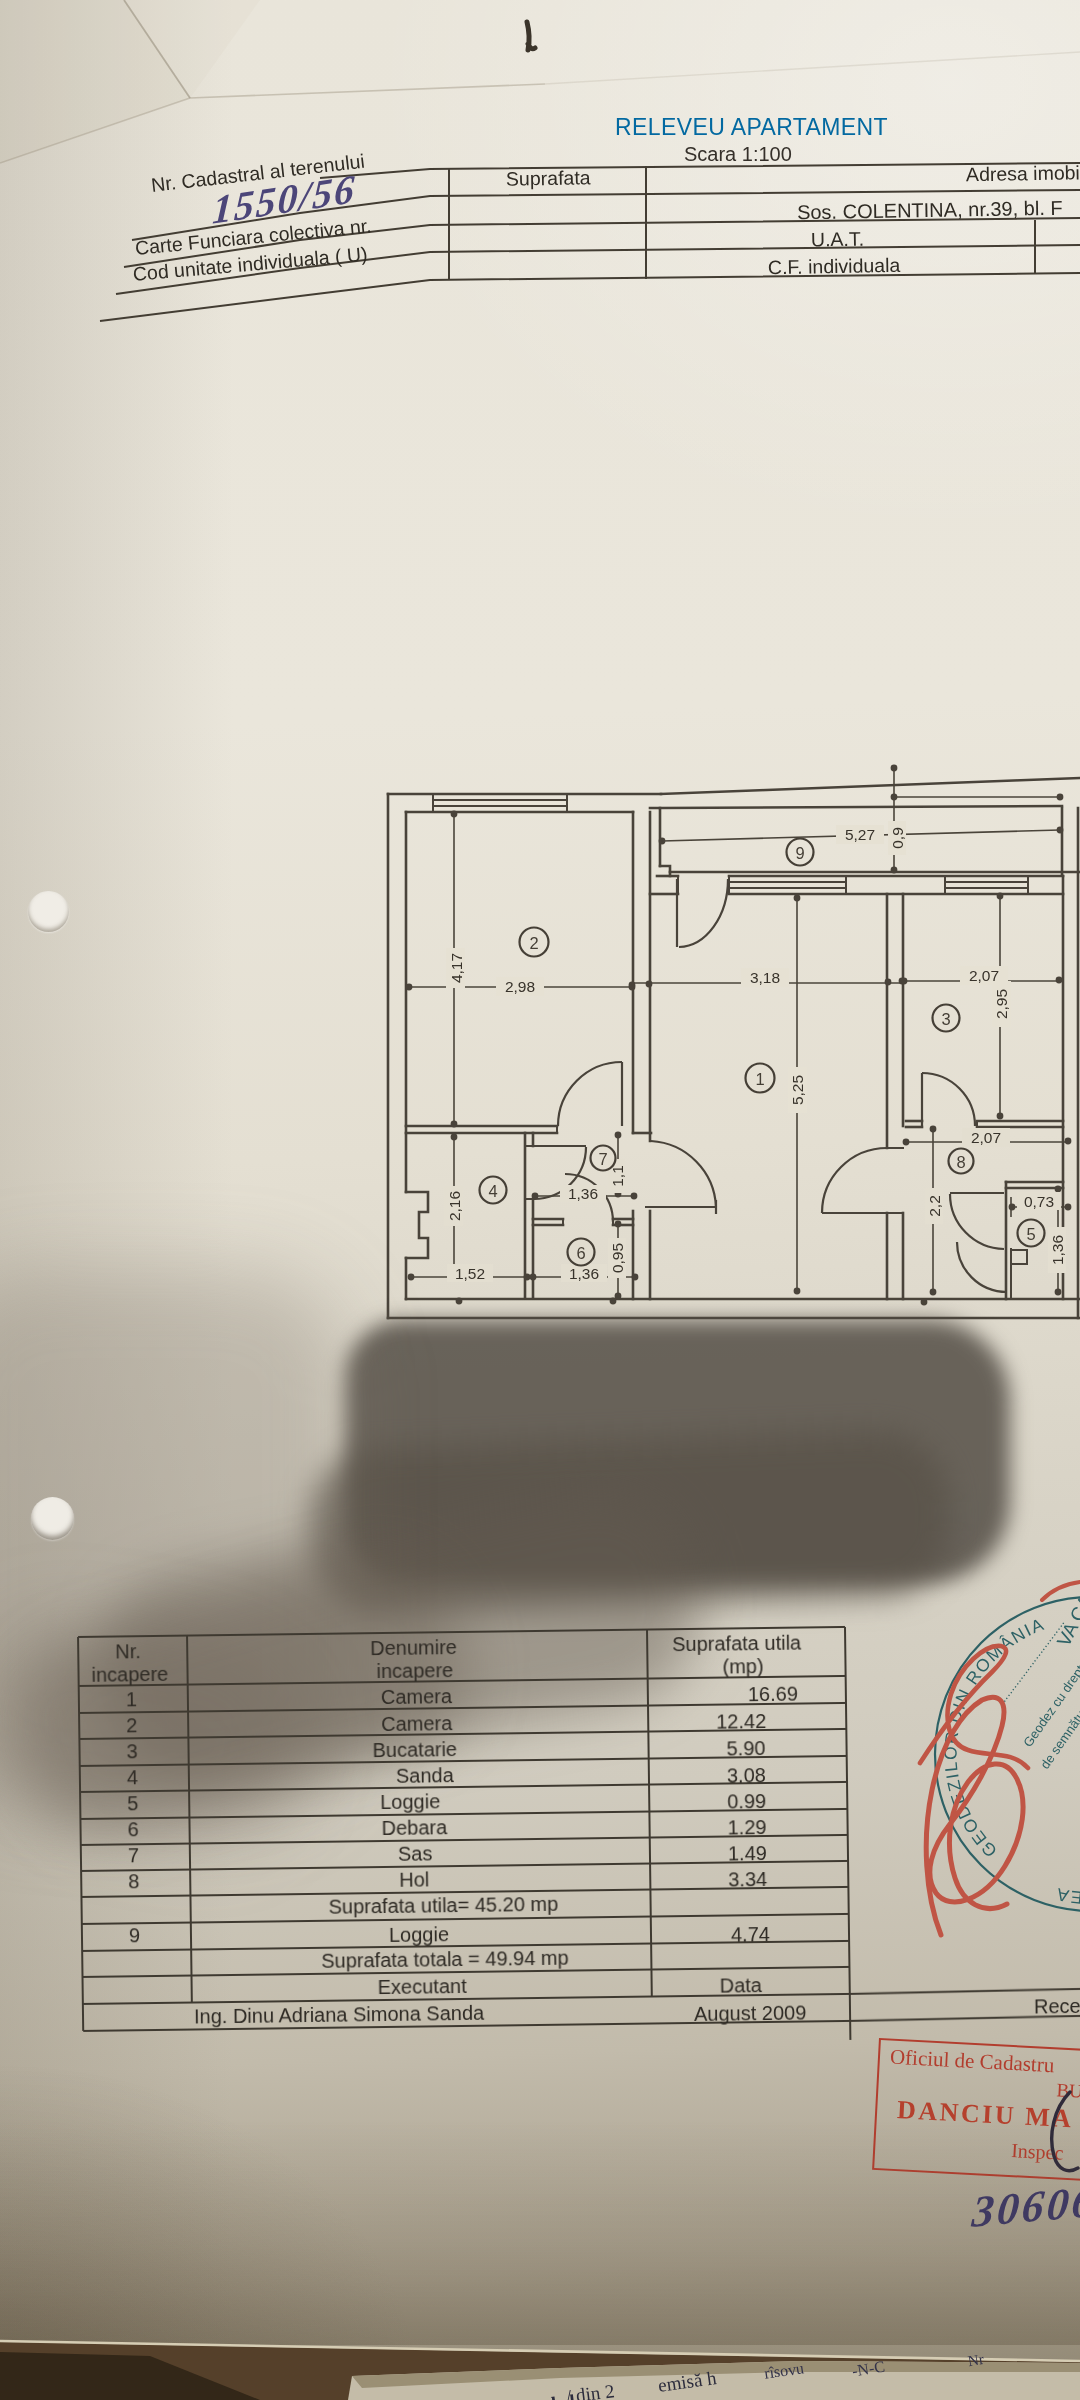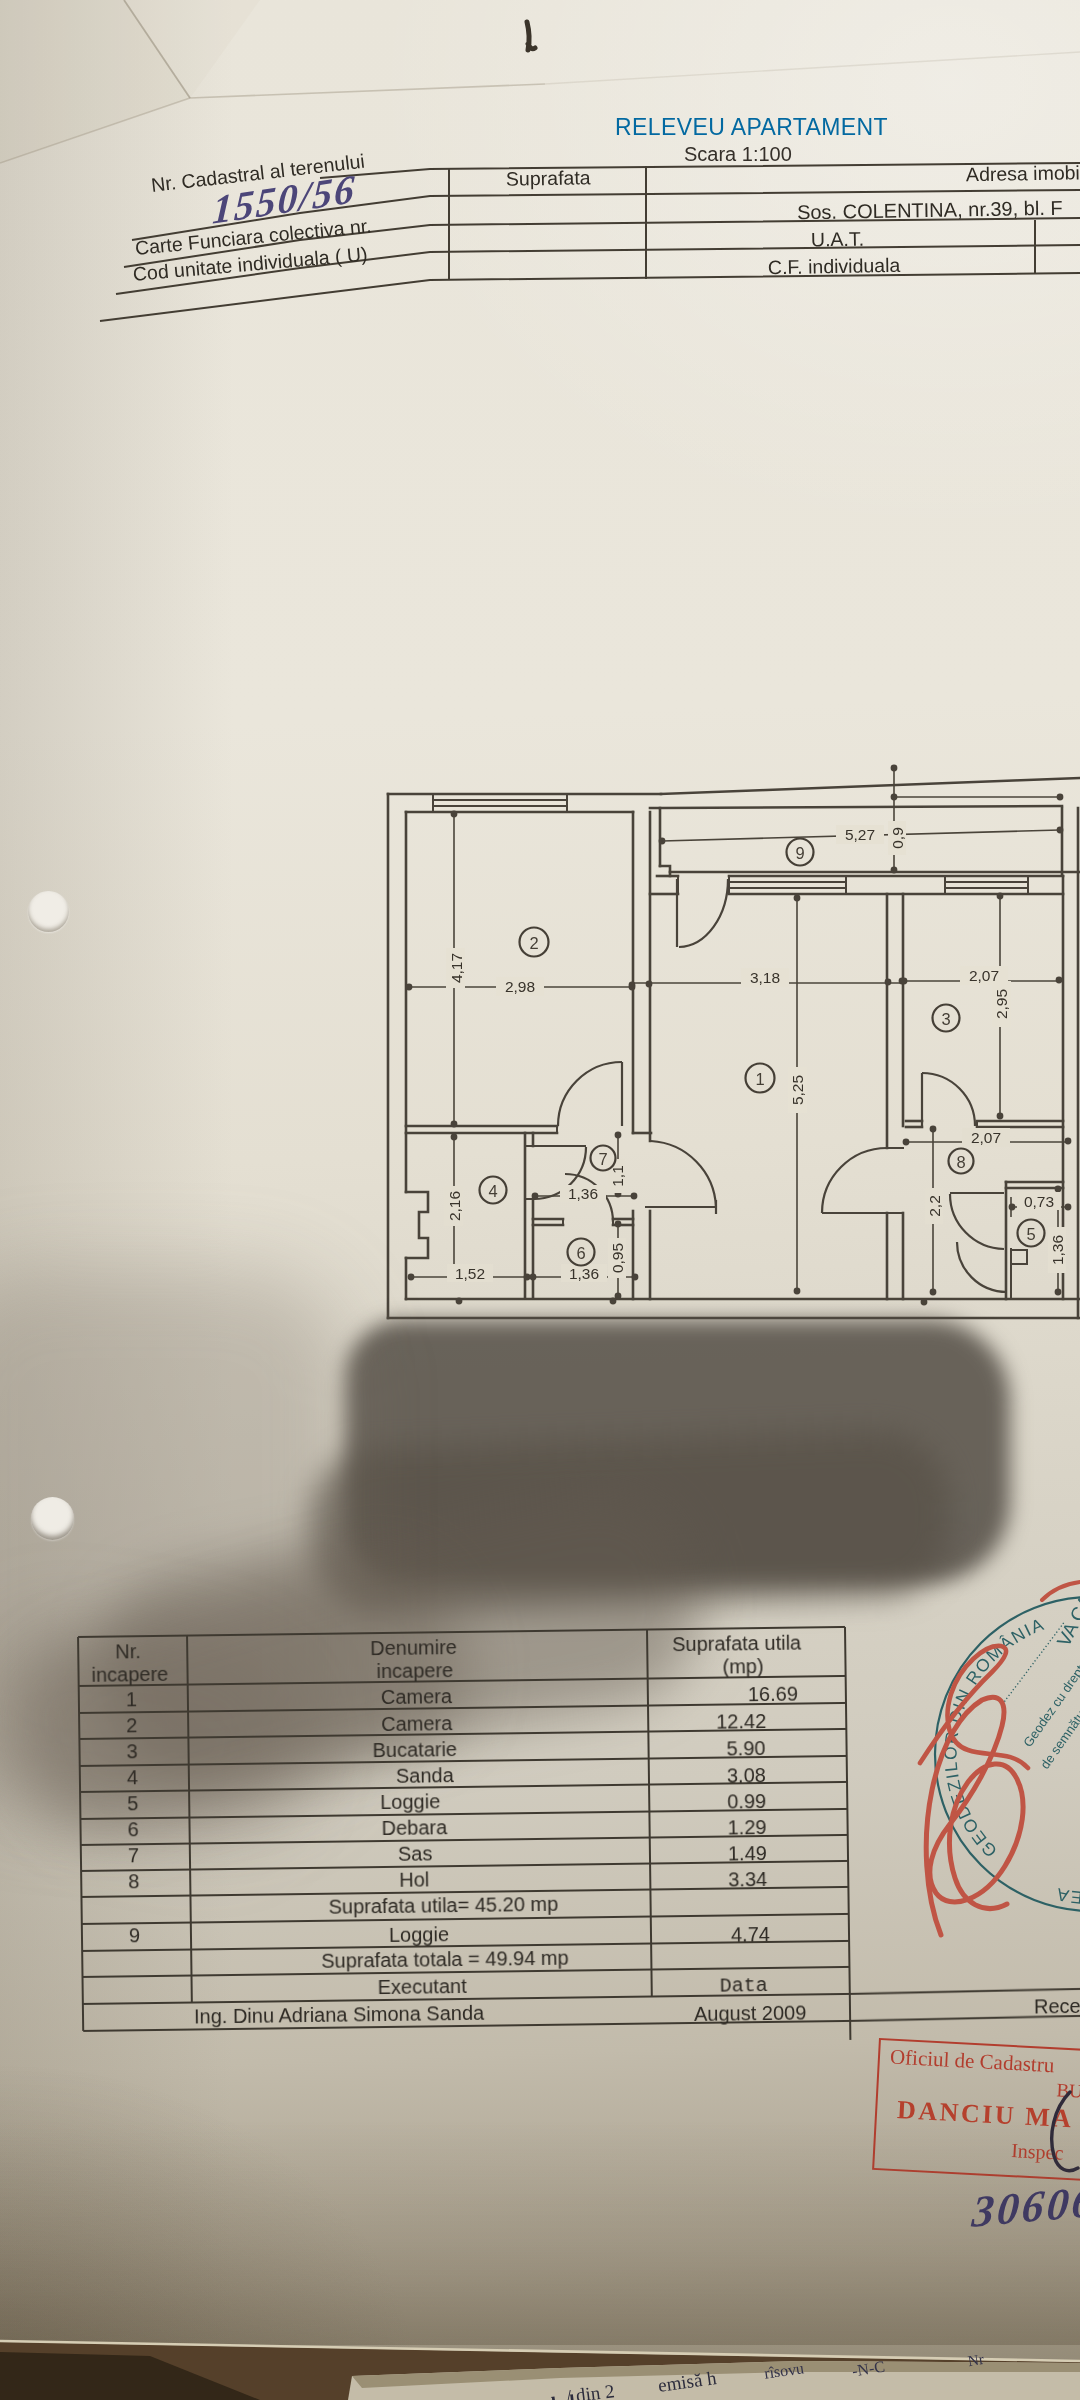--- a/index.html
+++ b/index.html
@@ -431,21 +431,21 @@
     <div class="txt" style="left:648px;top:218px;font-size:20px;">1.49</div>
   <div class="txt" style="left:48px;top:238px;font-size:20px;">8</div>
     <div class="txt" style="left:319px;top:240px;font-size:20px;">Hol</div>
     <div class="txt" style="left:648px;top:244px;font-size:20px;">3.34</div>
   <div class="txt" style="left:248px;top:266px;font-size:20px;">Suprafata  utila=  45.20 mp</div>
   <div class="txt" style="left:48px;top:292px;font-size:20px;">9</div>
     <div class="txt" style="left:308px;top:295px;font-size:20px;">Loggie</div>
     <div class="txt" style="left:650px;top:299px;font-size:20px;">4.74</div>
   <div class="txt" style="left:240px;top:320px;font-size:20px;">Suprafata  totala =  49.94 mp</div>
   <div class="txt" style="left:296px;top:347px;font-size:20px;">Executant</div>
-    <div class="txt" style="left:638px;top:350px;font-size:20px;font-family:Liberation Mono, monospace;">Data</div>
+    <div class="txt" style="left:638px;top:350px;font-size:20px;">Data</div>
   <div class="txt" style="left:112px;top:374px;font-size:20px;">Ing. Dinu Adriana Simona Sanda</div>
     <div class="txt" style="left:612px;top:378px;font-size:20px;">August 2009</div>
   <div class="txt" style="left:952px;top:375px;font-size:20px;">Receptionat</div>
 </div>
 
 <svg class="abs" id="stamp" style="left:0;top:0;filter:blur(0.5px);" width="1080" height="2400" viewBox="0 0 1080 2400">
 
   <circle cx="1092" cy="1754" r="157" stroke="#2d6165" stroke-width="2.2" fill="none"></circle>
 
   <defs>

